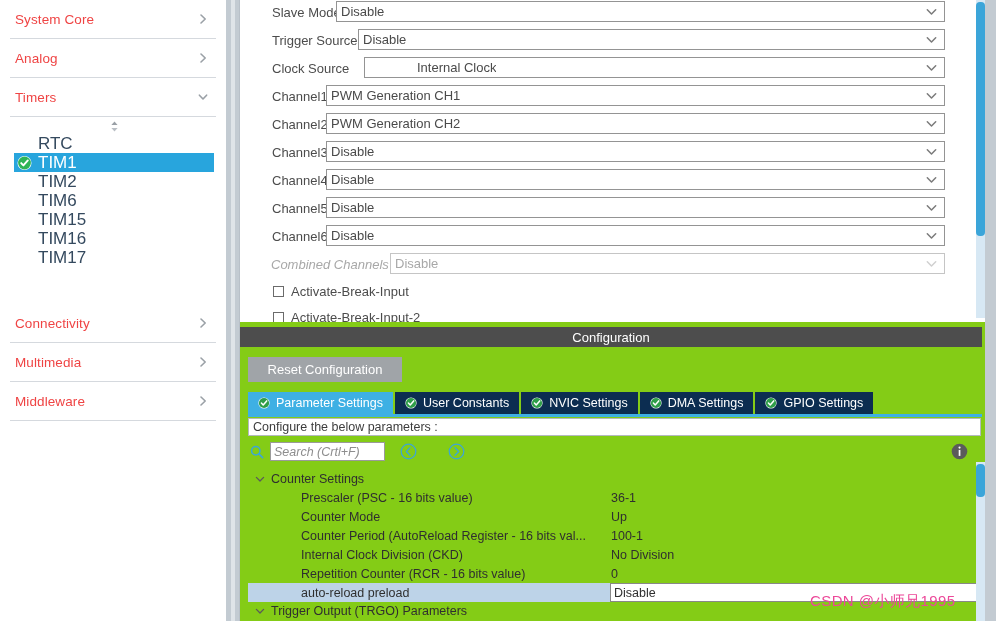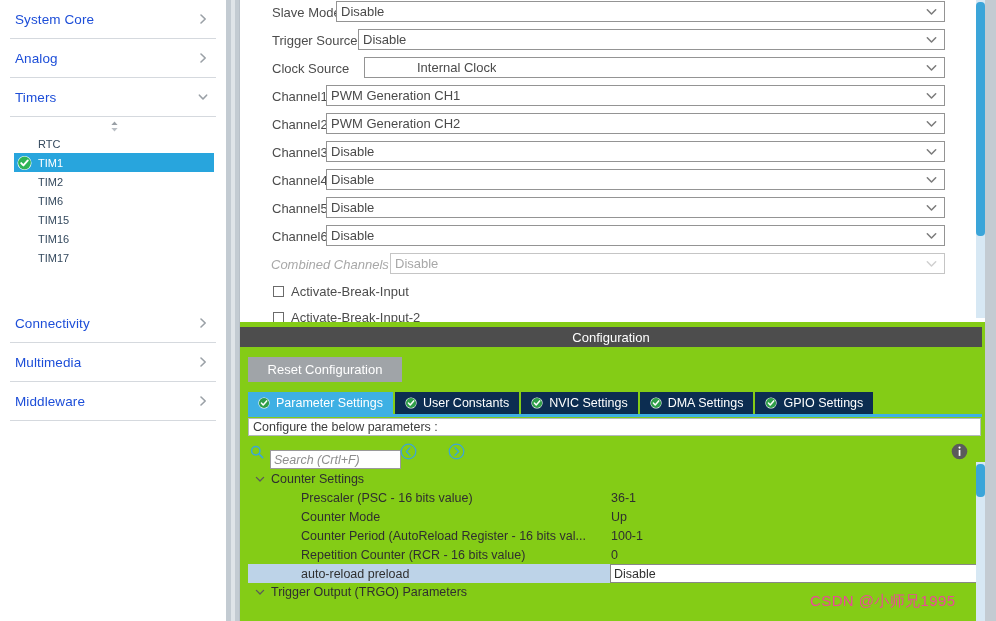--- a/index.html
+++ b/index.html
@@ -25,21 +25,21 @@
   .cat {
     position: relative;
     height: 38px;
     margin: 0 10px;
     border-bottom: 1px solid #d5d9de;
     display: flex; align-items: center;
     cursor: default;
   }
   .cat .cat-label {
     font-size: 13.5px;
-    color: #1d4ed8;
+    color: #ef4444;
     letter-spacing: .1px;
     padding-left: 5px;
   }
   .cat .chev {
     position: absolute; right: 6px; top: 50%;
     transform: translateY(-50%);
     width: 14px; height: 14px;
   }
   .chev svg { display:block; }
 
@@ -50,21 +50,21 @@
   }
   .spinner {
     width: 100%; height: 16px;
     display: flex; align-items: center; justify-content: center;
   }
   .spinner svg { display:block; }
 
   .tim-item {
     height: 19px;
     display: flex; align-items: center;
-    font-size: 11px;
+    font-size: 17px;
     color: #34495e;
     padding-left: 24px;
     box-sizing: border-box;
     position: relative;
     width: 200px;
     cursor: default;
   }
   .tim-item.selected {
     background: #28a5dd;
     color: #ffffff;
@@ -263,31 +263,30 @@
     width: 733px; height: 25px;
   }
   #search-icon {
     position: absolute; left: 2px; top: 5px;
     width: 14px; height: 14px;
   }
   #search-icon svg { display:block; }
   #search-input {
     position: absolute;
     left: 22px; top: 2px;
-    width: 131px; height: 19px;
+    width: 115px; height: 19px;
     border: 1px solid #9a9a9a;
     box-sizing: border-box;
     font-size: 12.5px;
     font-style: italic;
     color: #8d8d8d;
     padding-left: 3px;
     background: #fff;
     font-family: "Liberation Sans", sans-serif;
     outline: none;
-    margin-top: 8px;
   }
   #search-input::placeholder { color:#8d8d8d; font-style: italic; opacity:1; }
   .nav-circle {
     position: absolute; top: 3px;
     width: 17px; height: 17px;
   }
   .nav-circle svg { display:block; }
   #nav-prev { left: 152px; }
   #nav-next { left: 200px; }
   #info-icon {
@@ -741,20 +740,24 @@
       <div class="param-row">
         <span class="param-name">Counter Mode</span>
         <span class="param-value">Up</span>
       </div>
 
       <div class="param-row">
         <span class="param-name">Counter Period (AutoReload Register - 16 bits val...</span>
         <span class="param-value">100-1</span>
       </div>
 
+      <div class="param-row">
+        <span class="param-name">Internal Clock Division (CKD)</span>
+        <span class="param-value">No Division</span>
+      </div>
 
       <div class="param-row">
         <span class="param-name">Repetition Counter (RCR - 16 bits value)</span>
         <span class="param-value">0</span>
       </div>
 
       <div class="param-row selected">
         <span class="param-name">auto-reload preload</span>
         <span class="param-editor">
           <span>Disable</span>

